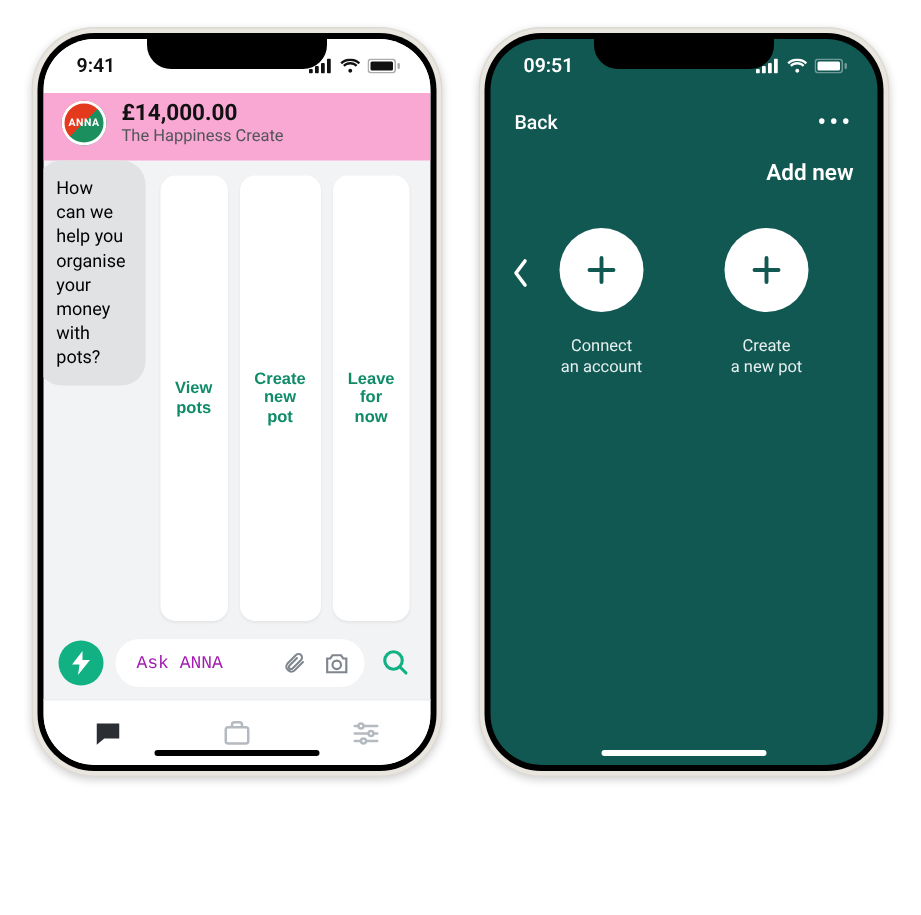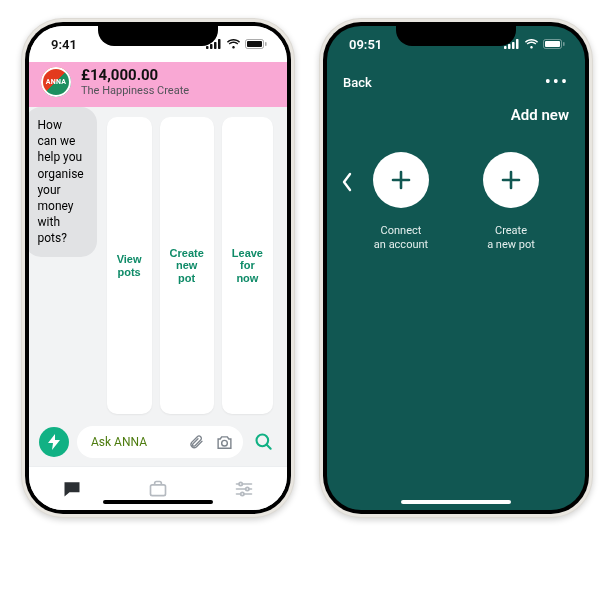--- a/index.html
+++ b/index.html
@@ -151,21 +151,21 @@
   .ask-field {
     flex:1;
     height:32px;
     background:#fff;
     border-radius:16px;
     display:flex;
     align-items:center;
     padding:0 8px 0 14px;
     gap:6px;
   }
-  .ask-field .ph { flex:1; font-size:12px; color:#4d7c0f; }
+  .ask-field .ph { flex:1; font-size:12px; color:#a21caf;font-family:Liberation Mono, monospace; }
   .icon-btn { width:22px;height:22px;display:flex;align-items:center;justify-content:center;color:#7e858d; }
   .search-btn { width:26px;height:26px;color:#11b184;display:flex;align-items:center;justify-content:center; }
 
   .tab-bar {
     height:44px;
     background:#fff;
     display:flex;
     align-items:center;
     justify-content:space-around;
     border-top:1px solid #eceef0;

